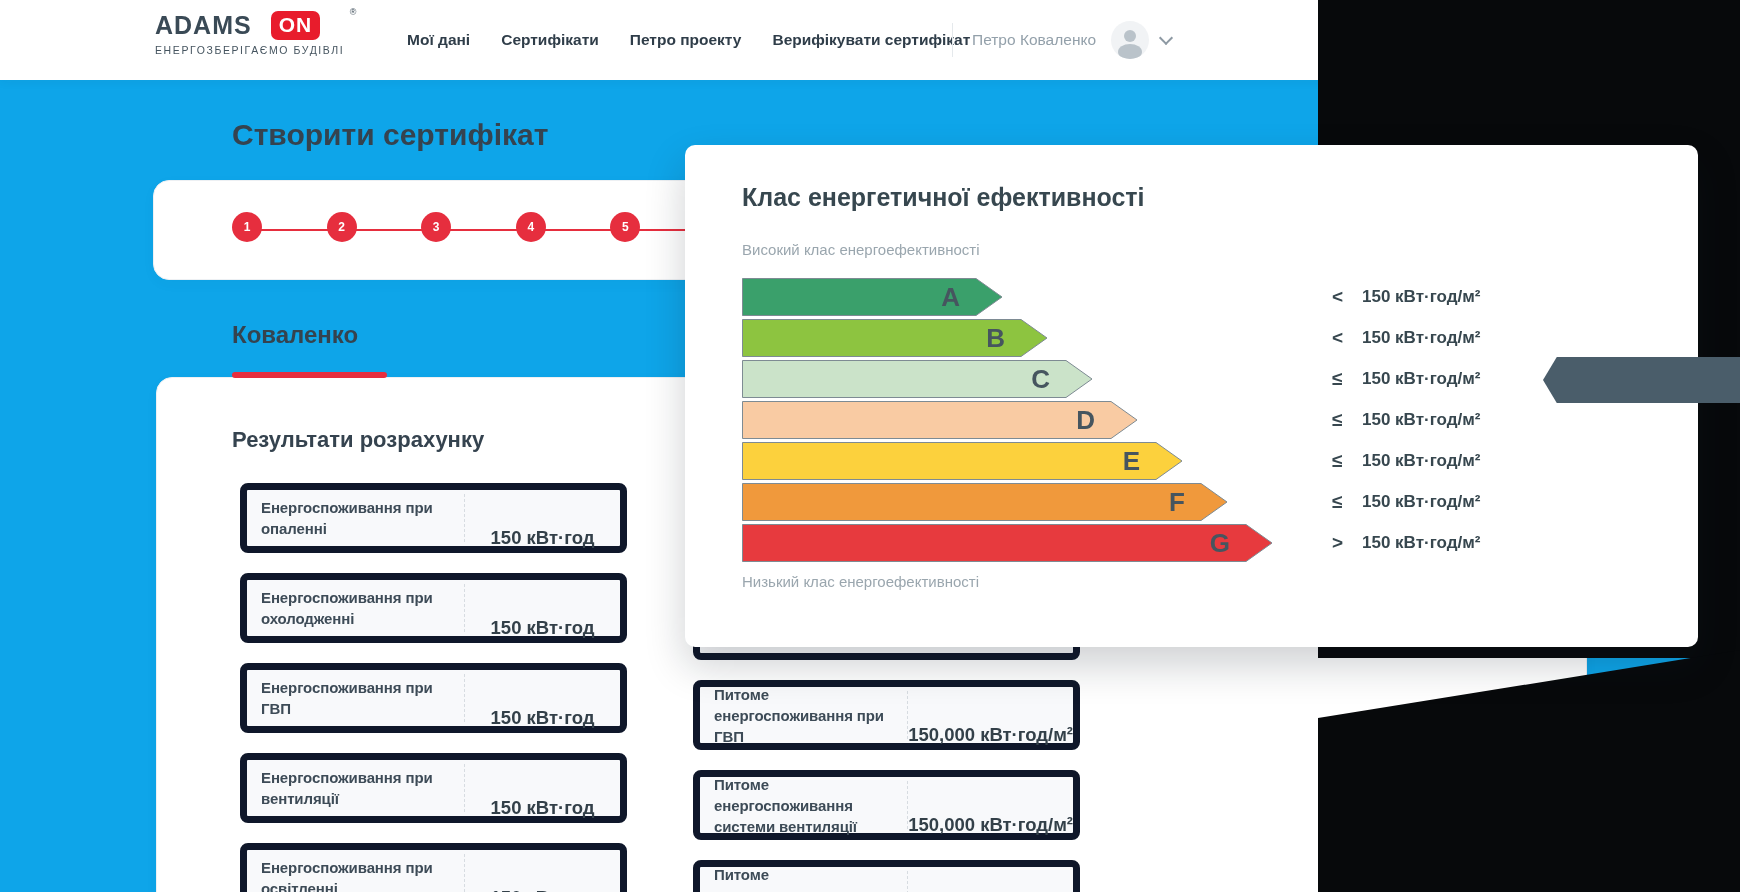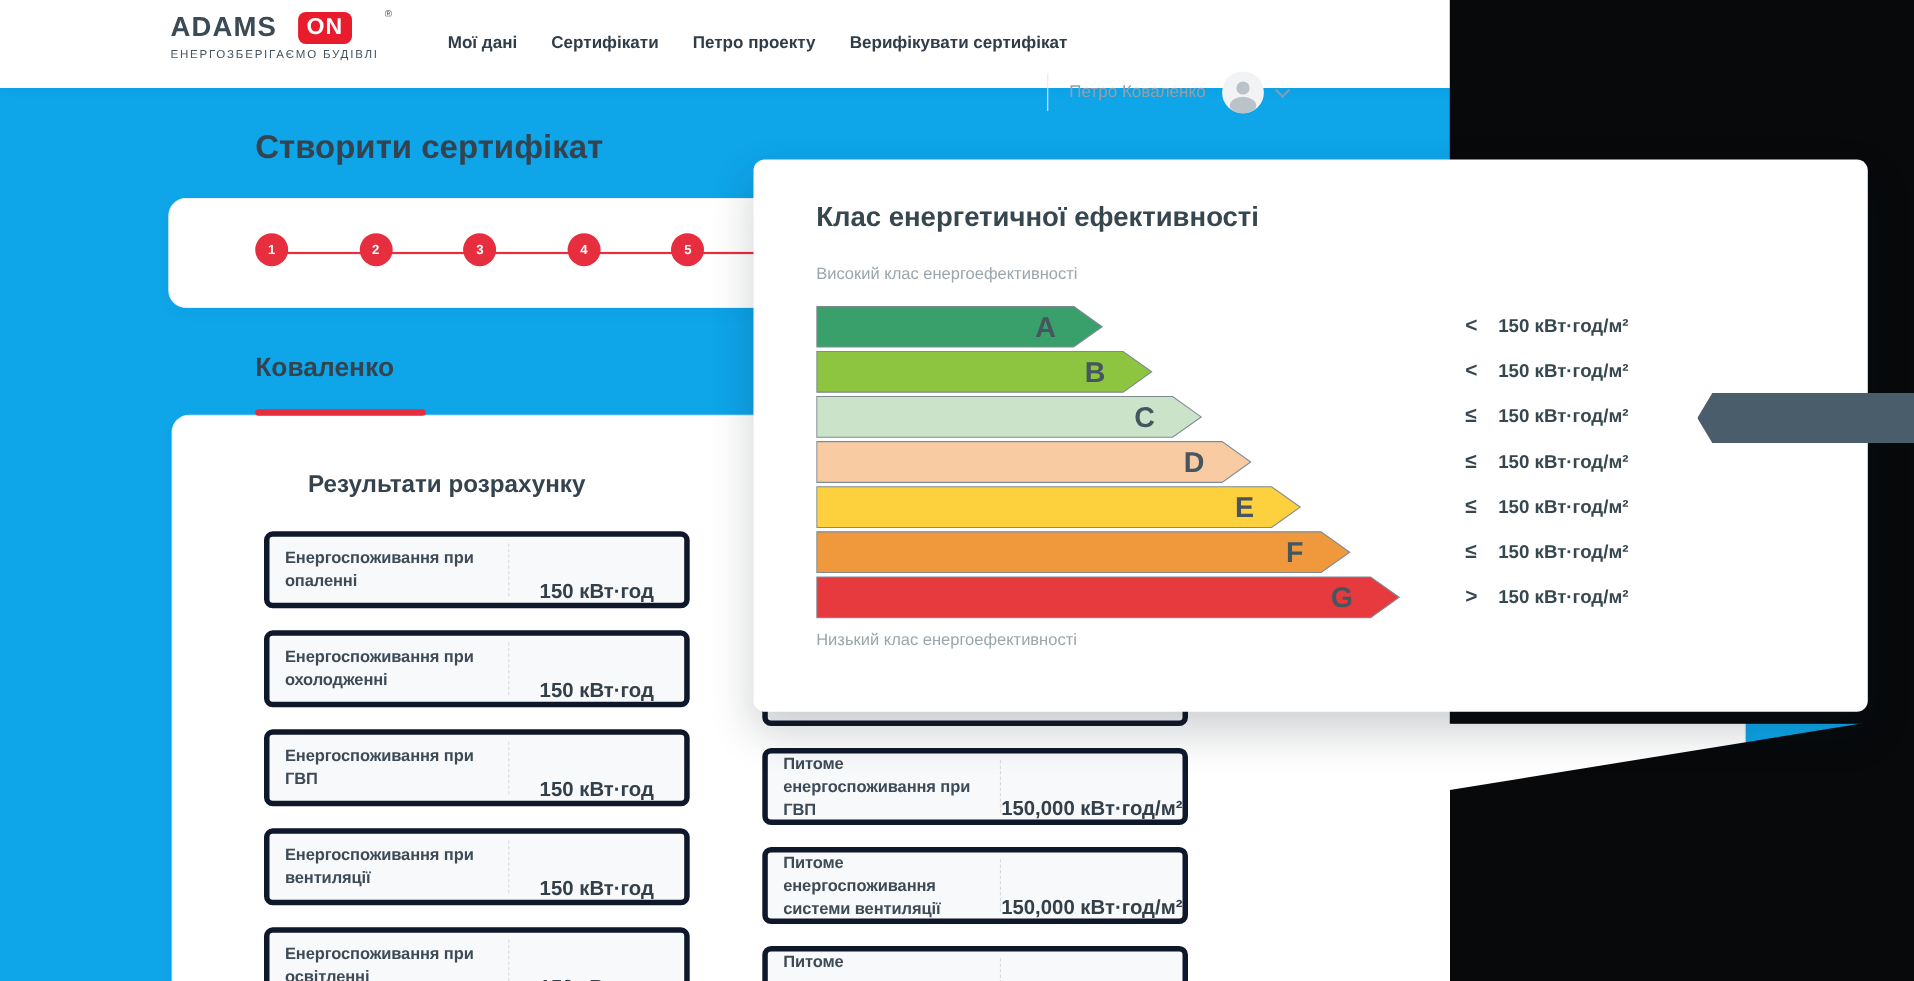--- a/index.html
+++ b/index.html
@@ -11,21 +11,21 @@
           box-shadow:0 2px 10px rgba(30,45,60,.05);z-index:5;}
   .logo{position:absolute;left:155px;top:11px;}
   .logo-row{display:flex;align-items:center;position:relative;}
   .logo-adams{font-size:25px;font-weight:800;letter-spacing:1px;color:#3a4a56;}
   .logo-on{margin-left:19px;background:#e81c2c;color:#fff;font-size:21px;font-weight:800;
            padding:2px 8px 3px;border-radius:7px;letter-spacing:1px;}
   .logo-reg{position:absolute;right:-12px;top:-4px;font-size:9px;color:#3a4a56;}
   .logo-tagline{margin-top:4px;font-size:10.5px;letter-spacing:1.6px;color:#45545f;font-weight:500;}
   .nav{position:absolute;left:407px;top:0;height:80px;display:flex;align-items:center;gap:31px;}
   .nav-item{font-size:15.5px;font-weight:600;color:#2f3d49;cursor:pointer;white-space:nowrap;}
-  .userblock{position:absolute;left:952px;top:0;height:80px;display:flex;align-items:center;margin-top:44px;}
+  .userblock{position:absolute;left:952px;top:0;height:80px;display:flex;align-items:center;}
   .user-divider{width:1px;height:34px;background:#e5e9ec;margin-right:19px;}
   .user-name{font-size:15.5px;font-weight:500;color:#93a0aa;white-space:nowrap;}
   .avatar{width:38px;height:38px;border-radius:50%;background:#f1f3f5;margin-left:15px;
           position:relative;overflow:hidden;cursor:pointer;}
   .avatar-head{position:absolute;left:13px;top:9px;width:12px;height:12px;border-radius:50%;background:#bac3ca;}
   .avatar-body{position:absolute;left:7px;top:23px;width:24px;height:16px;border-radius:50%;background:#bac3ca;}
   .chevron{width:8px;height:8px;border-right:2px solid #8d99a3;border-bottom:2px solid #8d99a3;
            transform:rotate(45deg);margin-left:12px;margin-top:-5px;cursor:pointer;}
 
   
@@ -33,24 +33,24 @@
   .stepper-card{position:absolute;left:153px;top:180px;width:1432px;height:98px;background:#fff;
                 border:1px solid #edf0f3;border-radius:16px;box-shadow:0 4px 14px rgba(40,55,70,.03);}
   .stepper-line{position:absolute;left:93px;top:48px;width:480px;height:2px;background:#e62e3e;}
   .step-circle{position:absolute;top:31px;width:30px;height:30px;border-radius:50%;background:#e62e3e;
                color:#fff;font-size:12px;font-weight:700;display:flex;align-items:center;justify-content:center;cursor:pointer;}
 
   .tab-title{position:absolute;left:232px;top:321px;font-size:24px;font-weight:700;color:#35434f;cursor:pointer;}
   .tab-underline{position:absolute;left:232px;top:372px;width:155px;height:6px;border-radius:3px;background:#e62e3e;z-index:6;}
   .results-card{position:absolute;left:156px;top:377px;width:1429px;height:540px;background:#fff;
                 border:1px solid #edf0f3;border-radius:16px;box-shadow:0 4px 14px rgba(40,55,70,.03);}
-  .section-title{position:absolute;left:232px;top:427px;font-size:22px;font-weight:700;color:#35434f;margin-left:48px;}
+  .section-title{position:absolute;left:232px;top:427px;font-size:22px;font-weight:700;color:#35434f;}
 
   .rows-col{position:absolute;display:flex;flex-direction:column;gap:20px;z-index:4;}
-  .row-box{width:387px;height:70px;background:#f8f9fb;border:5px solid #0f172a;border-radius:8px;
+  .row-box{width:387px;height:70px;background:#f8f9fb;border:7px solid #0f172a;border-radius:8px;
            display:flex;align-items:center;box-sizing:border-box;}
   .row-label{width:203px;padding-left:14px;font-size:15px;font-weight:600;color:#3d4b57;line-height:1.4;letter-spacing:-0.1px;}
   .row-div{height:48px;border-left:1px dashed #d7dce1;}
   .row-value{flex:1;text-align:center;font-size:18.5px;font-weight:700;color:#334049;white-space:nowrap;margin-top:40px;}
 
   
   .black-top{position:absolute;left:1318px;top:0;width:422px;height:658px;background:#07090b;z-index:20;}
   .black-swoosh{position:absolute;left:1318px;top:640px;width:422px;height:252px;background:#07090b;z-index:20;
                 clip-path:polygon(0 31%,100% 4%,100% 100%,0 100%);}
 

